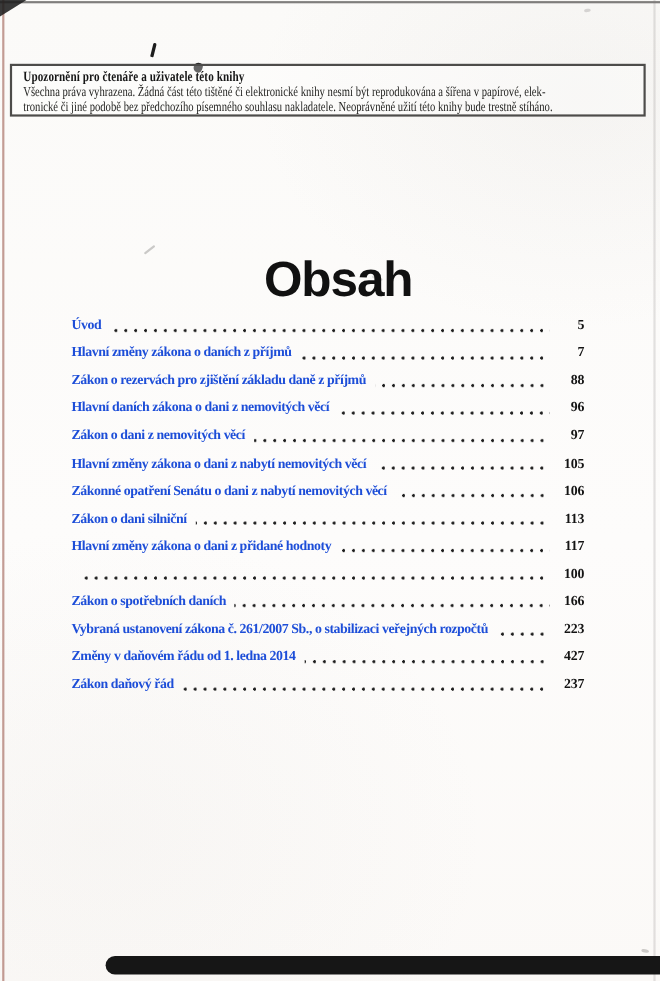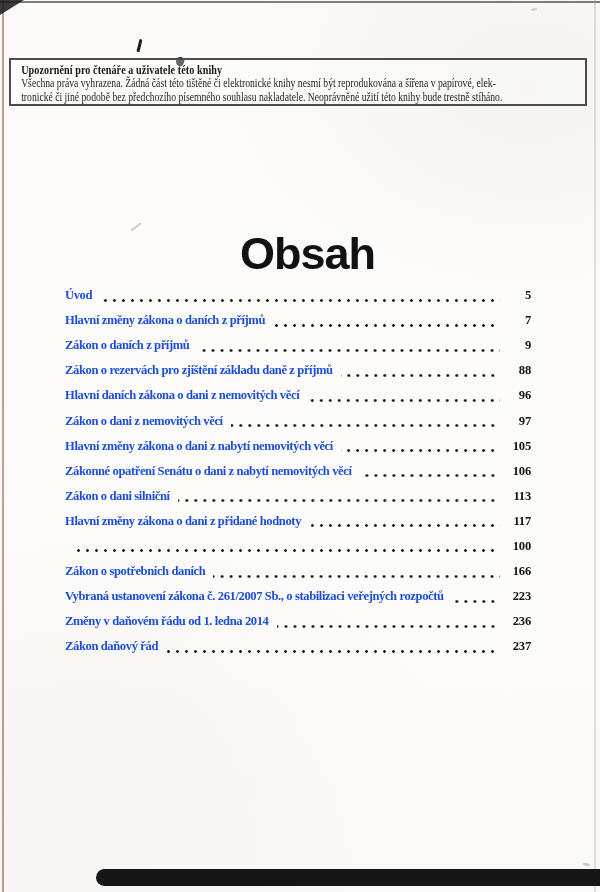--- a/index.html
+++ b/index.html
@@ -88,25 +88,20 @@
       <span class="toc-label">Úvod</span>
       <span class="toc-leader"></span>
       <span class="toc-page">5</span>
     </div>
     <div class="toc-row">
       <span class="toc-label">Hlavní změny zákona o daních z příjmů</span>
       <span class="toc-leader"></span>
       <span class="toc-page">7</span>
     </div>
     <div class="toc-row">
-      <span class="toc-label">Zákon o daních z příjmů</span>
-      <span class="toc-leader"></span>
-      <span class="toc-page">9</span>
-    </div>
-    <div class="toc-row">
       <span class="toc-label">Zákon o rezervách pro zjištění základu daně z příjmů</span>
       <span class="toc-leader"></span>
       <span class="toc-page">88</span>
     </div>
     <div class="toc-row">
       <span class="toc-label">Hlavní daních zákona o dani z nemovitých věcí</span>
       <span class="toc-leader"></span>
       <span class="toc-page">96</span>
     </div>
     <div class="toc-row">
@@ -144,21 +139,21 @@
       <span class="toc-page">166</span>
     </div>
     <div class="toc-row">
       <span class="toc-label">Vybraná ustanovení zákona č. 261/2007 Sb., o stabilizaci veřejných rozpočtů</span>
       <span class="toc-leader"></span>
       <span class="toc-page">223</span>
     </div>
     <div class="toc-row">
       <span class="toc-label">Změny v daňovém řádu od 1. ledna 2014</span>
       <span class="toc-leader"></span>
-      <span class="toc-page">236</span>
+      <span class="toc-page">427</span>
     </div>
     <div class="toc-row">
       <span class="toc-label">Zákon daňový řád</span>
       <span class="toc-leader"></span>
       <span class="toc-page">237</span>
     </div>
   </div>
 
 <div class="bed-strip"></div>
 

